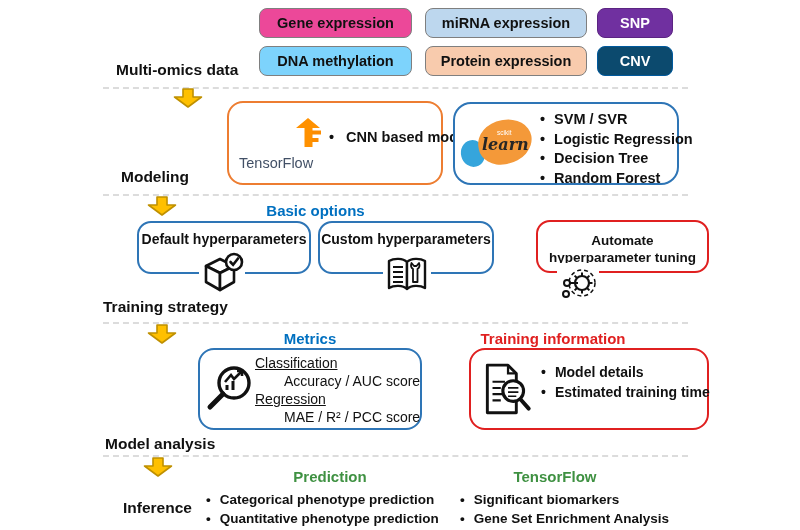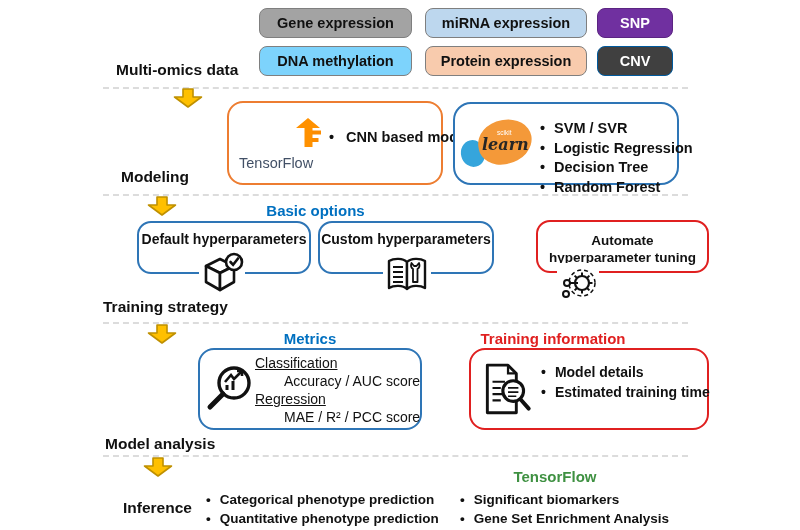--- a/index.html
+++ b/index.html
@@ -66,57 +66,57 @@
   <svg class="flow-arrow" style="left:146px;top:196px;" viewBox="0 0 30 20">
       <polygon points="10,1 20,1 20,9 28.5,9 15,19 1.5,9 10,9" fill="#FFC000" stroke="#BF9000" stroke-width="1.6" stroke-linejoin="round"></polygon>
     </svg>
   <svg class="flow-arrow" style="left:146px;top:324px;" viewBox="0 0 30 20">
       <polygon points="10,1 20,1 20,9 28.5,9 15,19 1.5,9 10,9" fill="#FFC000" stroke="#BF9000" stroke-width="1.6" stroke-linejoin="round"></polygon>
     </svg>
   <svg class="flow-arrow" style="left:142px;top:457px;" viewBox="0 0 30 20">
       <polygon points="10,1 20,1 20,9 28.5,9 15,19 1.5,9 10,9" fill="#FFC000" stroke="#BF9000" stroke-width="1.6" stroke-linejoin="round"></polygon>
     </svg>
 
-  <div class="chip" style="left: 259px; top: 8px; width: 153px; background: #a3a3a3; color: rgb(17, 17, 17); border-color: rgb(127, 127, 127);">
+  <div class="chip" style="left: 259px; top: 8px; width: 153px; background: #ec4899; color: rgb(17, 17, 17); border-color: rgb(127, 127, 127);">
       <span>Gene expression</span>
     </div>
   <div class="chip" style="left: 425px; top: 8px; width: 162px; background: rgb(189, 215, 238); color: rgb(17, 17, 17); border-color: rgb(127, 127, 127);">
       <span>miRNA expression</span>
     </div>
   <div class="chip" style="left: 597px; top: 8px; width: 76px; background: rgb(112, 48, 160); color: rgb(255, 255, 255); border-color: rgb(91, 36, 130);">
       <span>SNP</span>
     </div>
   <div class="chip" style="left: 259px; top: 46px; width: 153px; background: #7dd3fc; color: rgb(17, 17, 17); border-color: rgb(127, 127, 127);">
       <span>DNA methylation</span>
     </div>
   <div class="chip" style="left: 425px; top: 46px; width: 162px; background: rgb(248, 203, 173); color: rgb(17, 17, 17); border-color: rgb(127, 127, 127);">
       <span>Protein expression</span>
     </div>
-  <div class="chip" style="left: 597px; top: 46px; width: 76px; background: #404040; color: rgb(255, 255, 255); border-color: rgb(0, 90, 158);">
+  <div class="chip" style="left: 597px; top: 46px; width: 76px; background: #0c4a6e; color: rgb(255, 255, 255); border-color: rgb(0, 90, 158);">
       <span>CNV</span>
     </div>
 
   <div class="panel orange" style="left:227px;top:101px;width:216px;height:84px;">
     <svg style="position:absolute;left:64px;top:14px;width:32px;height:34px;" viewBox="0 0 32 34">
       <polygon points="15,1 27,11 19.5,11 19.5,30 11.5,30 11.5,11 3,11" fill="#FF9100"></polygon>
       <rect x="19" y="13.5" width="9" height="4" fill="#FB8C00"></rect>
       <rect x="19" y="21" width="6.5" height="4" fill="#FB8C00"></rect>
     </svg>
     <div class="tf-word">TensorFlow</div>
     <div class="tf-item">CNN based model</div>
   </div>
 
   <div class="panel blue" style="left:453px;top:102px;width:226px;height:83px;border-radius:18px;">
     <div class="sk-logo">
       <div class="sk-blue"></div>
       <div class="sk-orange"></div>
       <div class="sk-scikit">scikit</div>
       <div class="sk-learn">learn</div>
     </div>
-    <ul class="sk-list" style="position:absolute;left:85px;top:15px;text-align:right;">
+    <ul class="sk-list" style="position:absolute;left:85px;top:6px;text-align:right;">
       <li>SVM / SVR</li>
       <li>Logistic Regression</li>
       <li>Decision Tree</li>
       <li>Random Forest</li>
     </ul>
   </div>
 
   <div class="sec-header blue" style="left:137px;top:202px;width:357px;">Basic options</div>
 
   <div class="panel blue opt-box" style="left:137px;top:221px;width:174px;height:53px;">
@@ -194,20 +194,21 @@
       <circle cx="35" cy="29" r="10" fill="#fff" stroke="#111" stroke-width="3"></circle>
       <path d="M30,26 H40 M30,30 H40 M30,34 H38" stroke="#111" stroke-width="1.6"></path>
       <path d="M42,37 L50,46" stroke="#111" stroke-width="3.8" stroke-linecap="round"></path>
     </svg>
     <ul class="ti-list" style="position:absolute;left:70px;top:12px;">
       <li>Model details</li>
       <li>Estimated training time</li>
     </ul>
   </div>
 
+  <div class="sec-header green" style="left:240px;top:468px;width:180px;">Prediction</div>
   <div class="sec-header green" style="left:462px;top:468px;width:186px;">TensorFlow</div>
 
   <ul class="inf-list inf-col-list" style="left:206px;top:491px;">
     <li>Categorical phenotype prediction</li>
     <li>Quantitative phenotype prediction</li>
   </ul>
   <ul class="inf-list inf-col-list" style="left:460px;top:491px;">
     <li>Significant biomarkers</li>
     <li>Gene Set Enrichment Analysis</li>
   </ul>

